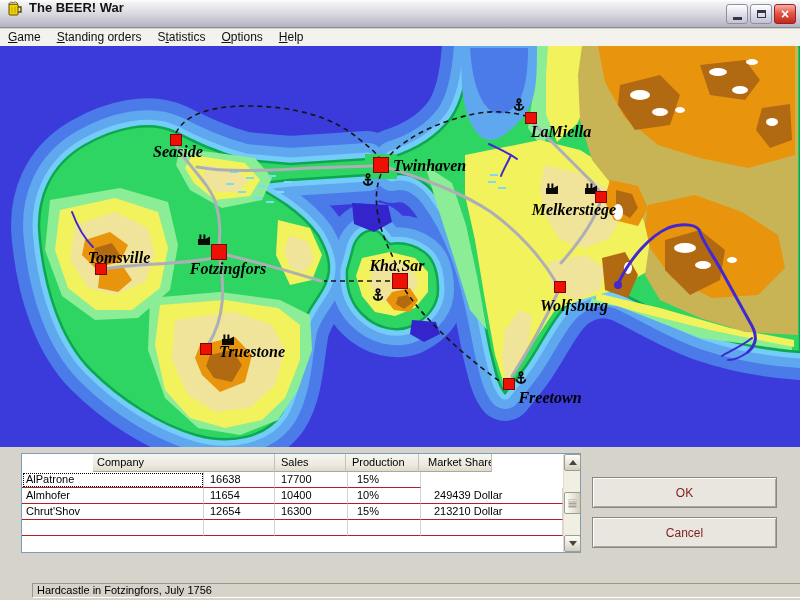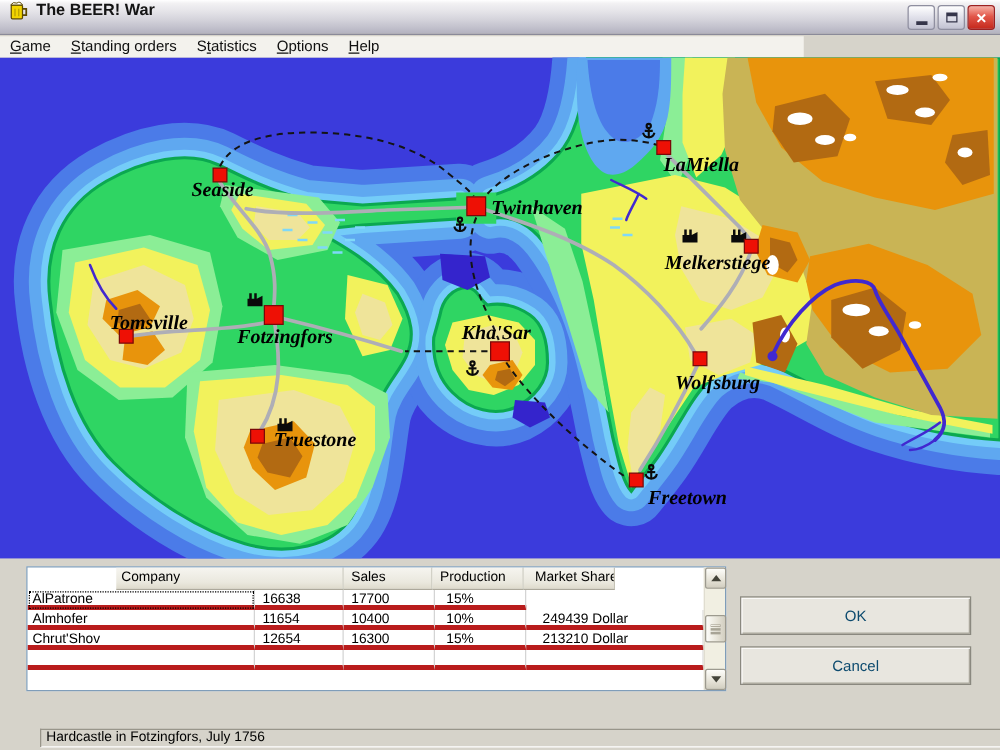--- a/index.html
+++ b/index.html
@@ -15,61 +15,61 @@
   .winbtns { position:absolute; right:4px; top:4px; display:flex; gap:2px; }
   .winbtn { width:22px; height:20px; border-radius:3px; border:1px solid #8f8fa0;
     background:linear-gradient(180deg,#ffffff 0%,#e3e3ec 45%,#c2c2d2 100%);
     display:flex; align-items:center; justify-content:center; cursor:default; }
   .winbtn.close { background:linear-gradient(180deg,#f7b1a6 0%,#e2574a 45%,#c5281c 100%); border-color:#9c2020;
     color:#fff; font-weight:bold; font-size:14px; line-height:14px; }
   .glyph-min { width:9px; height:3px; background:#35354a; margin-top:9px; }
   .glyph-restore { width:9px; height:8px; border:1px solid #35354a; border-top:3px solid #35354a; }
 
   
-  .menubar { position:absolute; left:0; top:29px; width:643px; height:17px; background:#f3f2ed;
+  .menubar { position:absolute; left:0; top:29px; width:800px; height:17px; background:#f3f2ed;
     display:flex; align-items:center; font-size:12px; color:#101010; }
   .menu-item { padding:1px 8px 2px 8px; cursor:default; }
   .menu-item u { text-decoration:underline; }
 
   
   .map-wrap { position:absolute; left:0; top:46px; width:800px; height:401px; }
   .town-label { font:italic bold 16px "Liberation Serif", serif; fill:#000; }
 
   
   .panel { position:absolute; left:0; top:447px; width:800px; height:134px; background:#d6d3ca; }
 
   .listview { position:absolute; left:21px; top:6px; width:560px; height:100px; background:#fff;
     border:1px solid #7f9db9; font-size:11px; color:#000; }
   .lv-inner { position:absolute; left:0; top:0; right:17px; bottom:0; overflow:hidden; }
   .lv-row { display:flex; height:16px; line-height:15px; }
   .lv-row.header { height:18px; line-height:17px;justify-content:center; }
   .hcell { background:linear-gradient(180deg,#f6f5f0 0%,#eae8de 70%,#dedacc 100%);
     border-right:1px solid #c5c3b6; border-bottom:1px solid #aca89b; padding-left:4px;
     white-space:nowrap; overflow:hidden; }
-  .bcell { border-right:1px solid #d4d4d4; border-bottom:4px solid #b91c1c; white-space:nowrap; overflow:hidden; }
+  .bcell { border-right:1px solid #d4d4d4; border-bottom:1px solid #b91c1c; white-space:nowrap; overflow:hidden; }
   .c0 { width:182px; } .c1 { width:71px; } .c2 { width:73px; } .c3 { width:73px; } .c4 { flex:1; }
   .p0 { padding-left:4px; } .p1 { padding-left:6px; } .p2 { padding-left:6px; } .p3 { padding-left:9px; } .p4 { padding-left:13px; }
   .focus { outline:1px dotted #000; outline-offset:-2px; }
 
   .scrollbar { position:absolute; right:0; top:0; width:17px; bottom:0; background:#f1efe2;
     border-left:1px solid #e0ddd0; }
   .sb-btn { position:absolute; left:0; width:17px; height:17px; border:1px solid #9d9a8f; border-radius:2px;
     background:linear-gradient(180deg,#fdfdfa 0%,#e8e5da 55%,#d2cec0 100%);
     display:flex; align-items:center; justify-content:center; }
   .sb-up { top:0; } .sb-down { bottom:0; }
   .tri-up { width:0; height:0; border-left:4px solid transparent; border-right:4px solid transparent; border-bottom:5px solid #44443a; }
   .tri-down { width:0; height:0; border-left:4px solid transparent; border-right:4px solid transparent; border-top:5px solid #44443a; }
   .sb-thumb { position:absolute; left:0; top:38px; width:17px; height:22px; border:1px solid #9d9a8f; border-radius:2px;
     background:linear-gradient(90deg,#fdfdfa 0%,#e8e5da 55%,#d2cec0 100%); }
   .sb-thumb::after { content:""; position:absolute; left:4px; right:4px; top:7px; height:1px;
     box-shadow:0 0 0 0.5px #a8a496, 0 3px 0 0.5px #a8a496, 0 6px 0 0.5px #a8a496; }
 
   .pushbtn { position:absolute; width:185px; height:31px; background:#e8e6df;
     border:1px solid #8a887f; box-shadow:inset 1px 1px 0 #ffffff, inset -1px -1px 0 #aaa79c;
-    font-family:"Liberation Sans", sans-serif; font-size:12px; color:#0c4a6e;
+    font-family:"Liberation Sans", sans-serif; font-size:12px; color:#7f1d1d;
     display:flex; align-items:center; justify-content:center; cursor:default; }
   .btn-ok { left:592px; top:30px; }
   .btn-cancel { left:592px; top:70px; }
 
   
   .statusbar { position:absolute; left:0; top:581px; width:800px; height:19px; background:#d6d3ca;margin-left:31px; }
   .status-field { position:absolute; left:1px; right:3px; top:2px; height:15px;
     border:1px solid; border-color:#98958a #ffffff #ffffff #98958a;
     font-size:11px; line-height:13px; padding-left:4px; color:#000; }
 </style>

